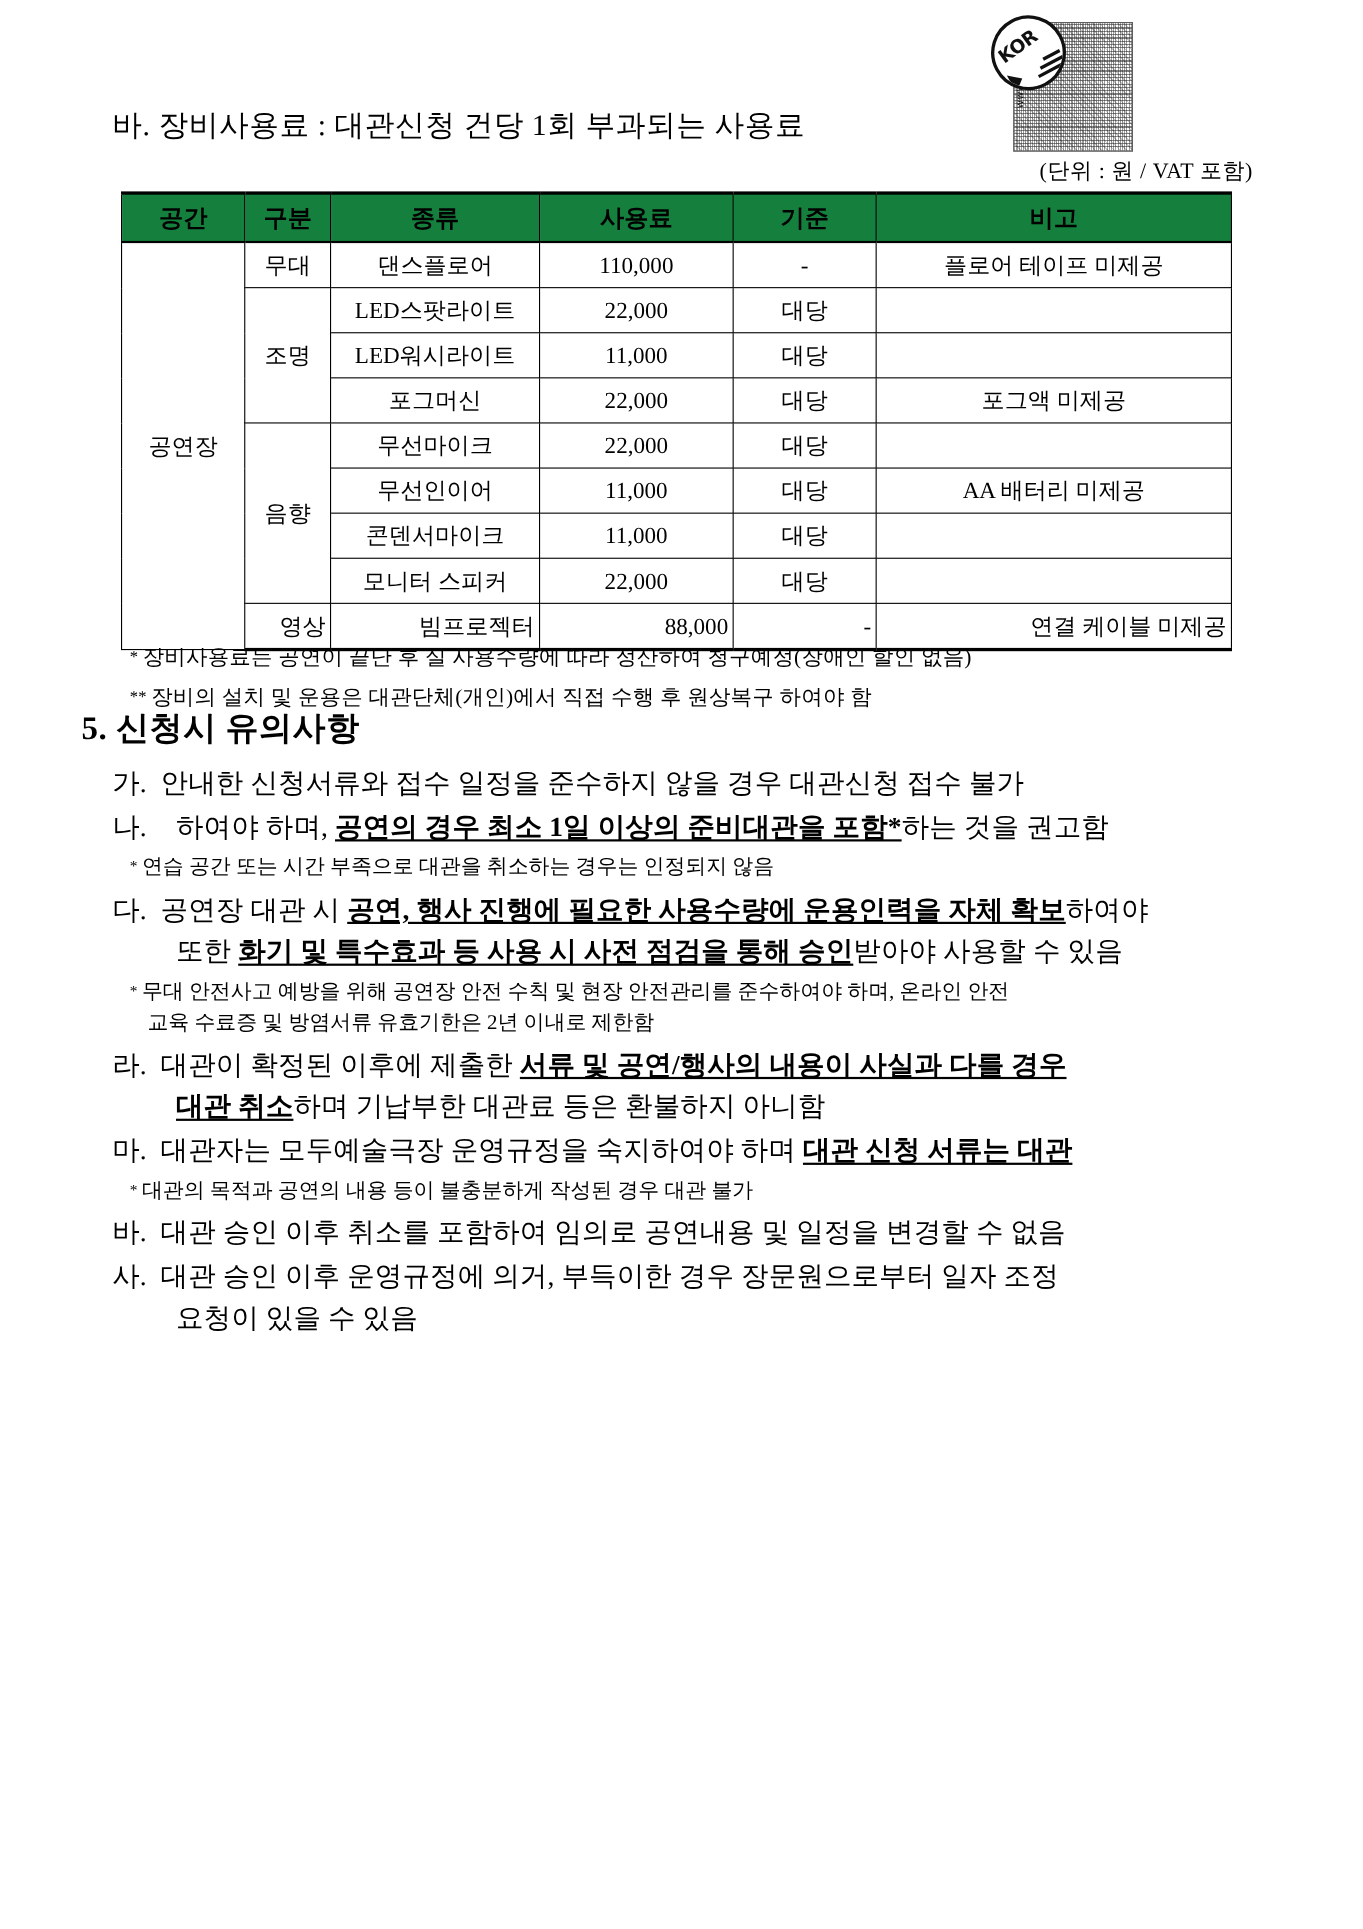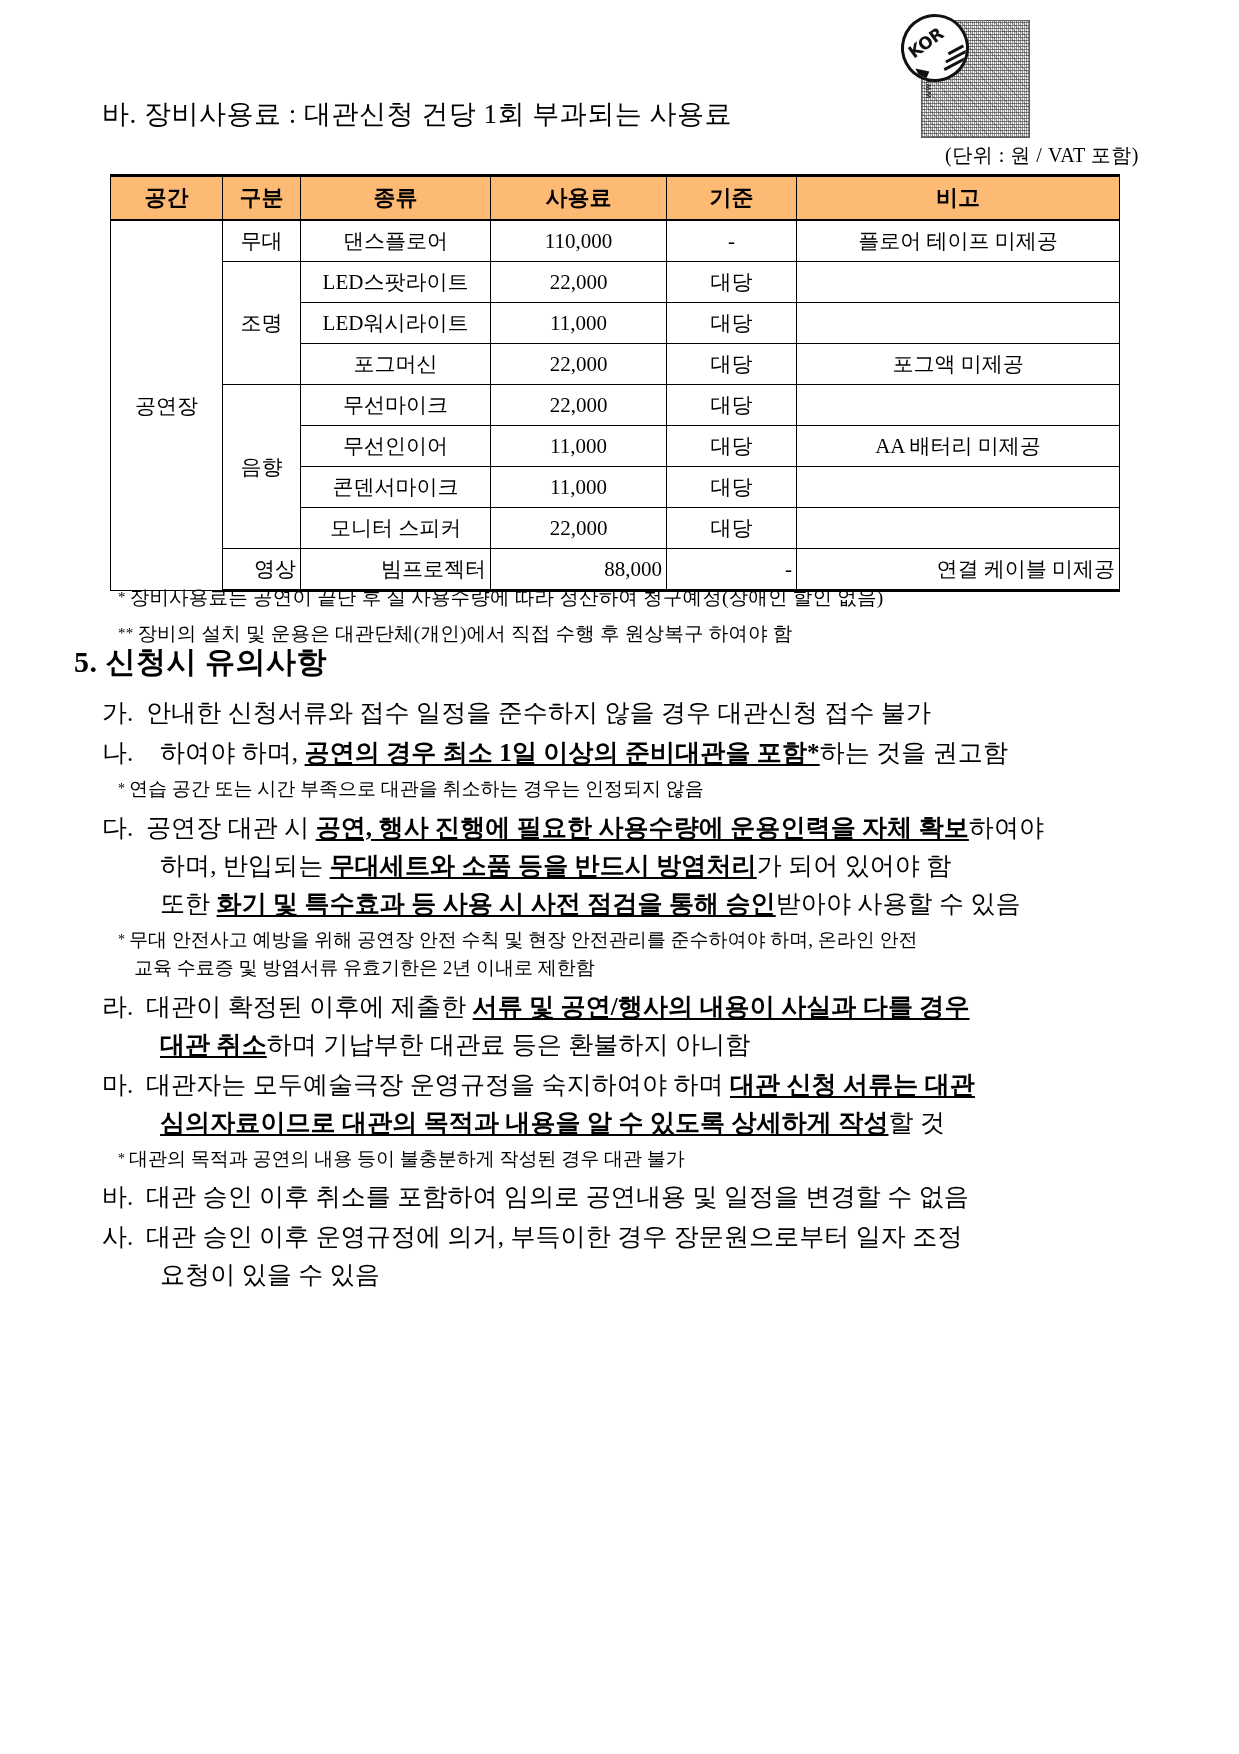--- a/index.html
+++ b/index.html
@@ -138,21 +138,21 @@
   }
   table.fee th, table.fee td {
     border: 1px solid #000;
     text-align: center;
     vertical-align: middle;
     padding: 6px 4px;
     height: 37px;
     box-sizing: border-box;
   }
   table.fee thead th {
-    background: #fdba74;
+    background: #15803d;
     font-weight: bold;
     font-size: 22px;
     border-top: 3px solid #000;
     border-bottom: 2px solid #000;
   }
   table.fee tbody tr:last-child td {
     border-bottom: 3px solid #000;
     text-align: right;
   }
   .col-space  { width: 112px; }
@@ -367,41 +367,39 @@
             <span class="ln indent"><span>하여야 하며, </span><b class="u">공연의 경우 최소 1일 이상의 준비대관을 포함*</b><span>하는 것을 권고함</span></span>
           </span>
         </div>
         <div class="sub"><span class="mark">*</span><span>연습 공간 또는 시간 부족으로 대관을 취소하는 경우는 인정되지 않음</span></div>
       </div>
       <div>
         <div class="item">
           <span class="marker">다.</span>
           <span class="text">
             <span class="ln"><span>공연장 대관 시 </span><b class="u">공연, 행사 진행에 필요한 사용수량에 운용인력을 자체 확보</b><span>하여야</span></span>
-            <span class="ln indent"><span>하며, 반입되는 </span><b class="u">무대세트와 소품 등을 반드시 방염처리</b><span>가 되어 있어야 함</span></span>
             <span class="ln indent"><span>또한 </span><b class="u">화기 및 특수효과 등 사용 시 사전 점검을 통해 승인</b><span>받아야 사용할 수 있음</span></span>
           </span>
         </div>
         <div class="sub"><span class="mark">*</span><span>무대 안전사고 예방을 위해 공연장 안전 수칙 및 현장 안전관리를 준수하여야 하며, 온라인 안전</span><span class="ln2">교육 수료증 및 방염서류 유효기한은 2년 이내로 제한함</span></div>
       </div>
       <div>
         <div class="item">
           <span class="marker">라.</span>
           <span class="text">
             <span class="ln"><span>대관이 확정된 이후에 제출한 </span><b class="u">서류 및 공연/행사의 내용이 사실과 다를 경우</b></span>
             <span class="ln indent"><b class="u">대관 취소</b><span>하며 기납부한 대관료 등은 환불하지 아니함</span></span>
           </span>
         </div>
       </div>
       <div>
         <div class="item">
           <span class="marker">마.</span>
           <span class="text">
             <span class="ln"><span>대관자는 모두예술극장 운영규정을 숙지하여야 하며 </span><b class="u">대관 신청 서류는 대관</b></span>
-            <span class="ln indent"><b class="u">심의자료이므로 대관의 목적과 내용을 알 수 있도록 상세하게 작성</b><span>할 것</span></span>
           </span>
         </div>
         <div class="sub"><span class="mark">*</span><span>대관의 목적과 공연의 내용 등이 불충분하게 작성된 경우 대관 불가</span></div>
       </div>
       <div>
         <div class="item">
           <span class="marker">바.</span>
           <span class="text">
             <span class="ln"><span>대관 승인 이후 취소를 포함하여 임의로 공연내용 및 일정을 변경할 수 없음</span></span>
           </span>

